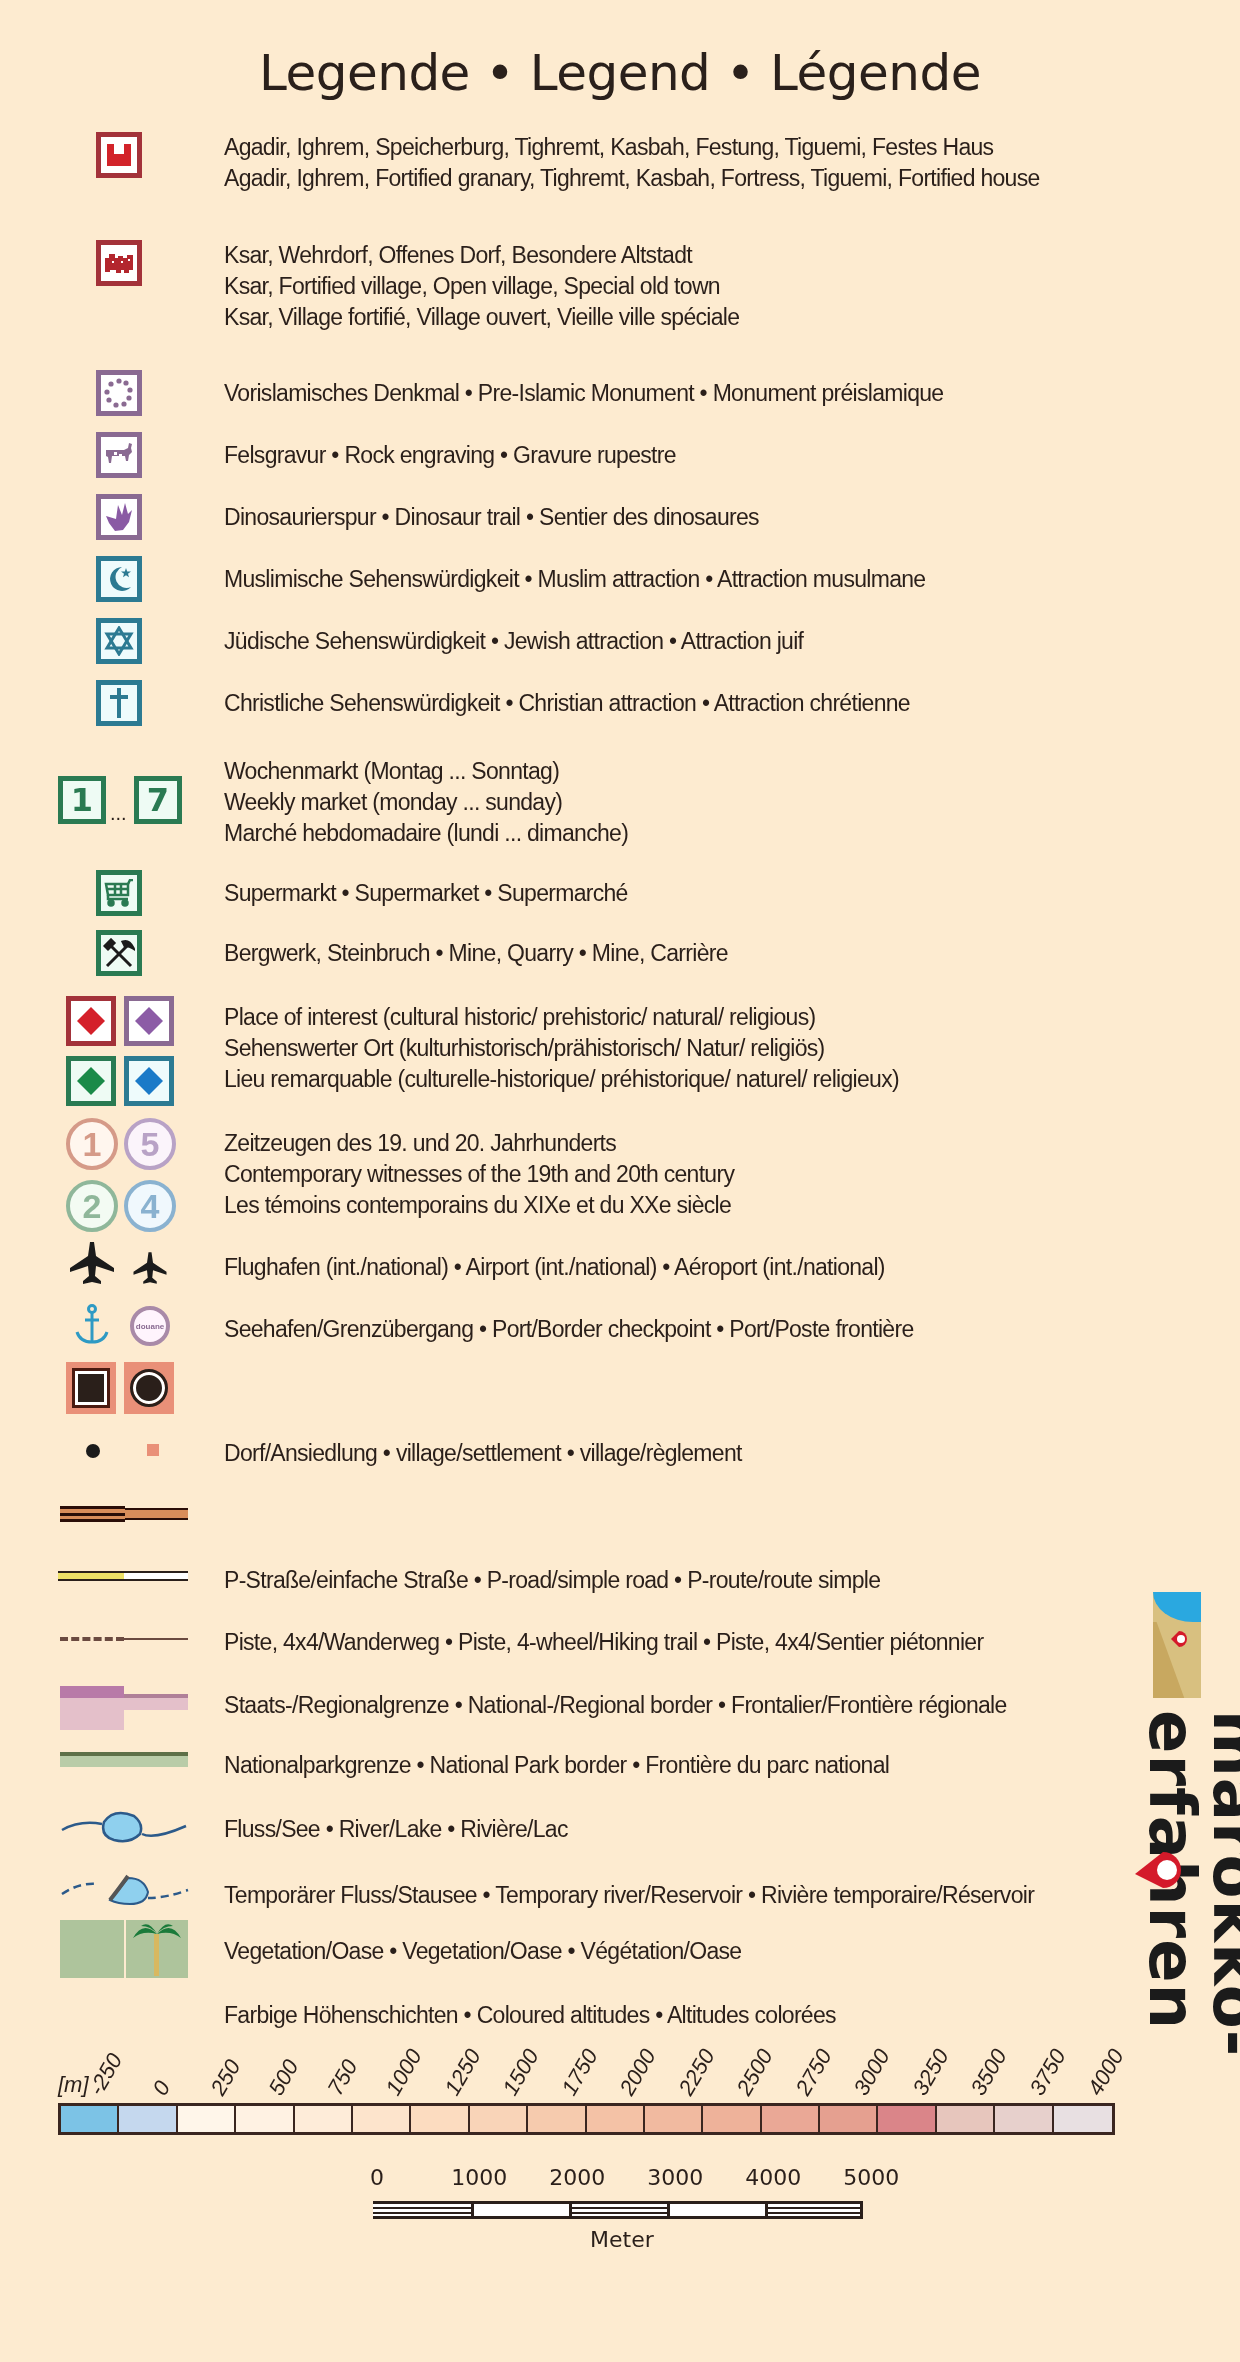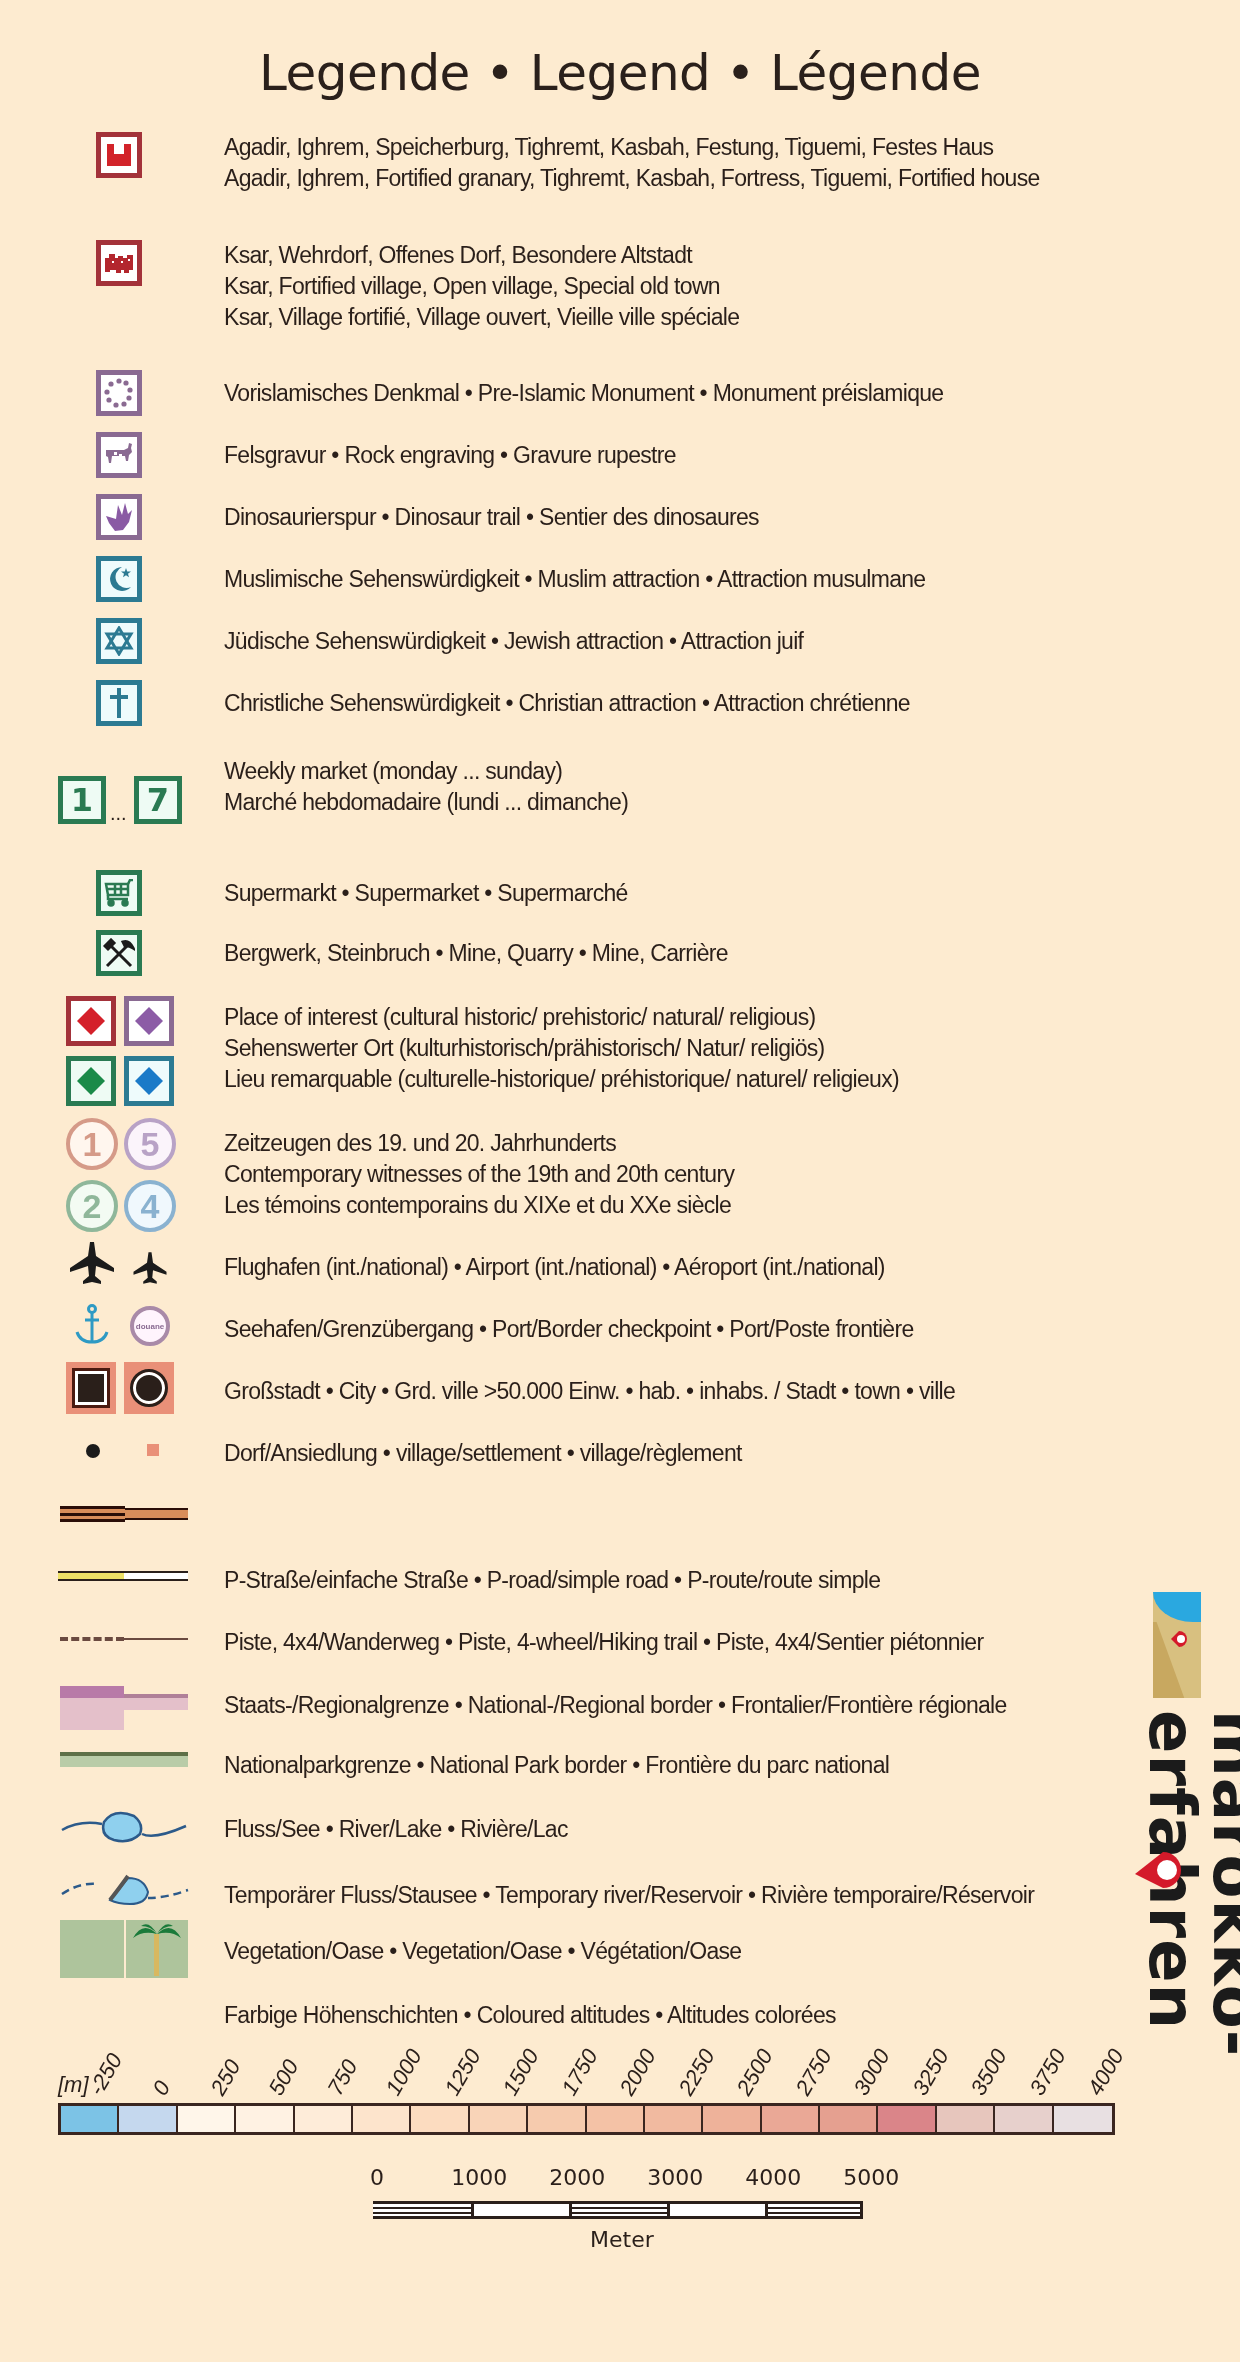--- a/index.html
+++ b/index.html
@@ -176,20 +176,21 @@
   <div class="icon-col">
     <div class="sq" style="left:8px;top:20px;border-color:#2a7a52;background:#eefbf4;width:48px;height:48px;">
       <span style="font-weight:bold;font-size:32px;color:#2a7a52;font-family:'DejaVu Sans',sans-serif;">1</span>
     </div>
     <span style="position:absolute;left:60px;top:46px;font-size:20px;">...</span>
     <div class="sq" style="left:84px;top:20px;border-color:#2a7a52;background:#eefbf4;width:48px;height:48px;">
       <span style="font-weight:bold;font-size:32px;color:#2a7a52;font-family:'DejaVu Sans',sans-serif;">7</span>
     </div>
   </div>
   <div class="text-col" style="top:0;">
+    <div>Wochenmarkt (Montag ... Sonntag)</div>
     <div>Weekly market (monday ... sunday)</div>
     <div>Marché hebdomadaire (lundi ... dimanche)</div>
   </div>
 </div>
 
 <div class="row" style="top:870px;height:50px;padding-left:14px;">
   <div class="icon-col">
     <div class="sq" style="left:46px;top:0;border-color:#2a7a52;background:#eefbf4;">
       <svg width="30" height="28" viewBox="0 0 30 28" fill="none" stroke="#2a7a52" stroke-width="2.5">
           <path d="M2 5h22v11H4z"></path>
@@ -299,23 +300,20 @@
 
 <div class="row" style="top:1362px;height:56px;">
   <div class="icon-col">
     <div style="position:absolute;left:16px;top:0;width:50px;height:52px;background:#e99078;display:flex;align-items:center;justify-content:center;">
       <div style="width:32px;height:34px;background:#2a1f1a;border:3px solid #fff;outline:3px solid #4a1a10;"></div>
     </div>
     <div style="position:absolute;left:74px;top:0;width:50px;height:52px;background:#e99078;display:flex;align-items:center;justify-content:center;">
       <div style="width:32px;height:32px;background:#2a1f1a;border:3px solid #fff;border-radius:50%;outline:3px solid #2a1f1a;outline-offset:0;"></div>
     </div>
   </div>
-  <div class="text-col" style="top:14px;">
-      <div>Großstadt • City • Grd. ville  &gt;50.000 Einw.  • hab.  •  inhabs. /  Stadt • town • ville</div>
-    </div>
 </div>
 
 <div class="row" style="top:1440px;height:40px;text-align:center;">
   <div class="icon-col">
     <div style="position:absolute;left:36px;top:4px;width:14px;height:14px;border-radius:50%;background:#1b1b1b;"></div>
     <div style="position:absolute;left:97px;top:4px;width:12px;height:12px;background:#e99078;"></div>
   </div>
   <div class="text-col" style="top:-2px;">
       <div>Dorf/Ansiedlung • village/settlement • village/règlement</div>
     </div>

